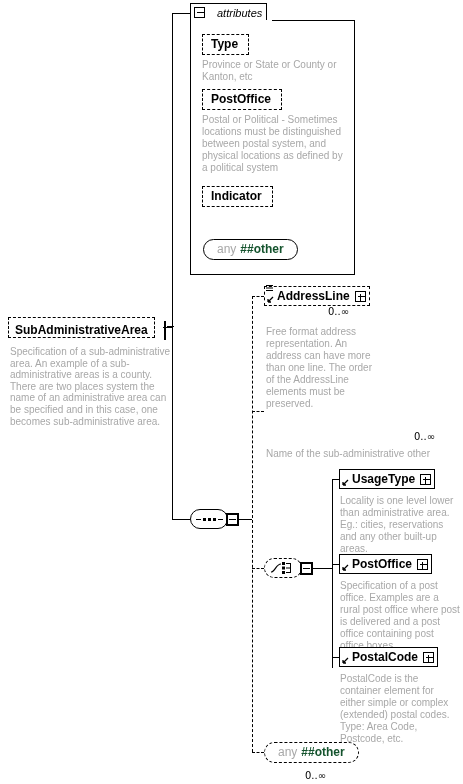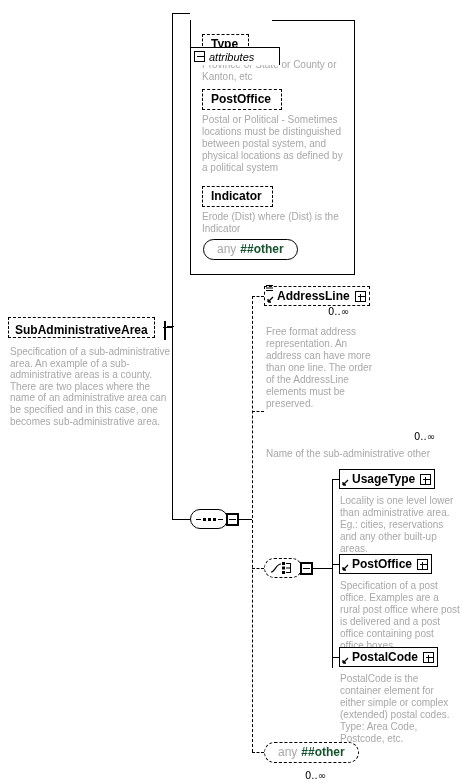--- a/index.html
+++ b/index.html
@@ -27,27 +27,26 @@
   }
 
   
   .attr-panel {
     position: absolute;
     left: 190px; top: 3px;
     width: 165px; height: 272px;
   }
   .attr-tab {
     position: absolute; left: 0; top: 0;
-    height: 18px; width: 90px;
+    height: 18px; width: 77px;
     border: 1px solid #000; border-bottom: none;
     background: #fff;
     display: flex; align-items: center;
-    padding-left: 3px; gap: 4px;
+    padding-left: 3px; gap: 12px;
     z-index: 3;
-    margin-top: 44px;
   }
   .attr-tab-label {
     font-style: italic; font-size: 11px; color: #000;
   }
   .attr-body {
     position: absolute; left: 0; top: 17px;
     width: 165px; height: 255px;
     border: 1px solid #000;
     background: #fff;
   }
@@ -227,21 +226,20 @@
       <div class="attr-pill">
         <span>PostOffice</span>
       </div>
       <div class="attr-desc">Postal or Political - Sometimes locations must be distinguished between postal system, and physical locations as defined by a political system</div>
     </div>
 
     <div class="attr-item" style="left:12px; top:183px;">
       <div class="attr-pill">
         <span>Indicator</span>
       </div>
-      <div class="attr-desc">Erode (Dist) where (Dist) is the Indicator</div>
     </div>
 
     <div class="attr-item" style="left:13px; top:236px;">
       <div class="anybox">
         <span class="any-kw">any</span>
         <span class="any-ns">##other</span>
       </div>
     </div>
   </div>
 
@@ -267,21 +265,21 @@
 
   <div class="ln h" style="left:312px; top:568px; width:20px;"></div>
   <div class="ln v" style="left:332px; top:479px; height:189px;"></div>
   <div class="ln h" style="left:332px; top:479px; width:7px;"></div>
   <div class="ln h" style="left:332px; top:564px; width:7px;"></div>
   <div class="ln h" style="left:332px; top:657px; width:7px;"></div>
 
   <div class="root-box">
     <span class="root-name">SubAdministrativeArea</span>
   </div>
-  <div class="root-desc">Specification of a sub-administrative area. An example of a sub-administrative areas is a county. There are two places where the name of an administrative
+  <div class="root-desc">Specification of a sub-administrative area. An example of a sub-administrative areas is a county. There are two places system the name of an administrative
 area can be specified and in this case, one becomes sub-administrative area.</div>
 
   <div class="elem" style="left:264px; top:286px;">
     <div class="elem-box optional">
       <svg class="lines-glyph" viewBox="0 0 7 8">
         <rect x="0" y="0" width="7" height="1" fill="#000"></rect>
         <rect x="0" y="2.5" width="7" height="1" fill="#000"></rect>
         <rect x="0" y="5" width="7" height="1" fill="#000"></rect>
       </svg>
       <svg class="arrow-glyph" viewBox="0 0 7 7">

